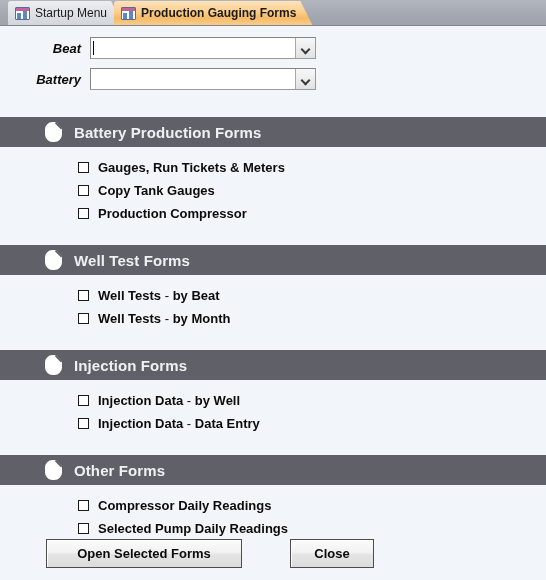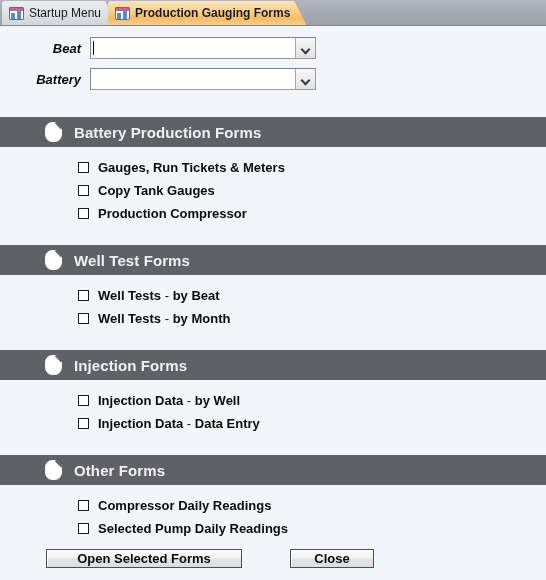--- a/index.html
+++ b/index.html
@@ -18,21 +18,21 @@
   
   .tabstrip {
     position: relative;
     height: 26px;
     background: #a9adb5;
     background: linear-gradient(to bottom, #b2b6bd 0%, #a5a9b1 55%, #9ea2aa 100%);
     border-bottom: 1px solid #7f838b;
     box-sizing: border-box;
     display: flex;
     align-items: flex-end;
-    padding-left: 2px;
+    padding-left: 8px;
     overflow: hidden;
   }
   .tab {
     position: relative;
     height: 24px;
     display: flex;
     align-items: center;
     gap: 5px;
     padding: 0 16px 0 7px;
     box-sizing: border-box;
@@ -212,21 +212,21 @@
   
   .footer {
     position: absolute;
     left: 0; right: 0;
     bottom: 11px;
     display: flex;
     align-items: center;
     padding-left: 46px;
   }
   .btn {
-    height: 19px;
+    height: 29px;
     box-sizing: border-box;
     background: linear-gradient(to bottom, #fbfbfb 0%, #f2f2f2 45%, #e4e4e4 55%, #dcdcdc 100%);
     border: 1px solid #4d4d4d;
     color: #0a0a0a;
     font-size: 13px;
     font-weight: bold;
     font-family: "Liberation Sans", sans-serif;
     cursor: default;
     padding: 0 14px;
     box-shadow: inset 1px 1px 0 #ffffff;

